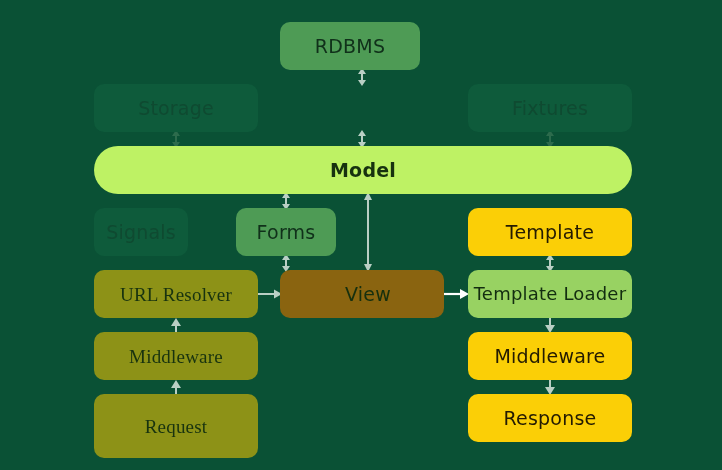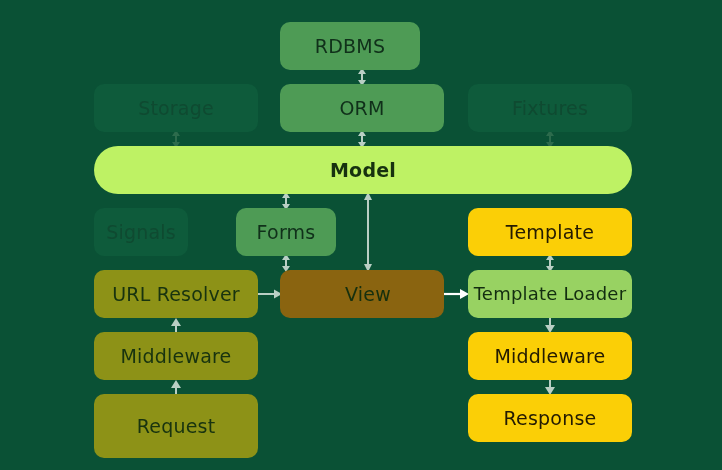--- a/index.html
+++ b/index.html
@@ -31,21 +31,21 @@
     letter-spacing: 0.2px;
     color: #0d2b16;
     text-align: center;
     line-height: 1;
     white-space: nowrap;
   }
   
   .n-green   { background: #4e9b55; color: #10301a; }
   .n-dim     { background: #0e5b3b; color: #0f4a31; }
   .n-olivebar{ background: #bef264; color: #17320f; font-weight: bold; }
-  .n-olive   { background: #8d9217; color: #18330f; }
+  .n-olive   { background: #8d9217; color: #18330f; font-family: Liberation Serif, serif; }
   .n-brown   { background: #8a6410; color: #16300e; padding-left: 12px; }
   .n-gold    { background: #fbcf06; color: #241b02; text-align: center; }
   .n-ltgreen { background: #98d262; color: #132d10; text-align: right; }
 
   .model-bar { border-radius: 26px; }
 
   
   .arrow {
     position: absolute;
     overflow: visible;
@@ -166,21 +166,20 @@
     <svg width="16" height="16" viewBox="0 0 16 16">
       <line class="arrow-line" x1="8" y1="0" x2="8" y2="11"></line>
       <polygon class="arrow-head" points="8,16 13,8 3,8"></polygon>
     </svg>
   </div>
 
   <div class="node n-green" style="left:280px; top:22px; width:140px; height:48px;">RDBMS</div>
 
   <div class="node n-dim" style="left:94px; top:84px; width:164px; height:48px;">Storage</div>
 
-  <div class="node n-green" style="left:280px; top:84px; width:164px; height:48px;">ORM</div>
 
   <div class="node n-dim" style="left:468px; top:84px; width:164px; height:48px;">Fixtures</div>
 
   <div class="node n-olivebar model-bar" style="left:94px; top:146px; width:538px; height:48px;">Model</div>
 
   <div class="node n-dim" style="left:94px; top:208px; width:94px; height:48px;">Signals</div>
 
   <div class="node n-green" style="left:236px; top:208px; width:100px; height:48px;">Forms</div>
 
   <div class="node n-gold" style="left:468px; top:208px; width:164px; height:48px;">Template</div>

